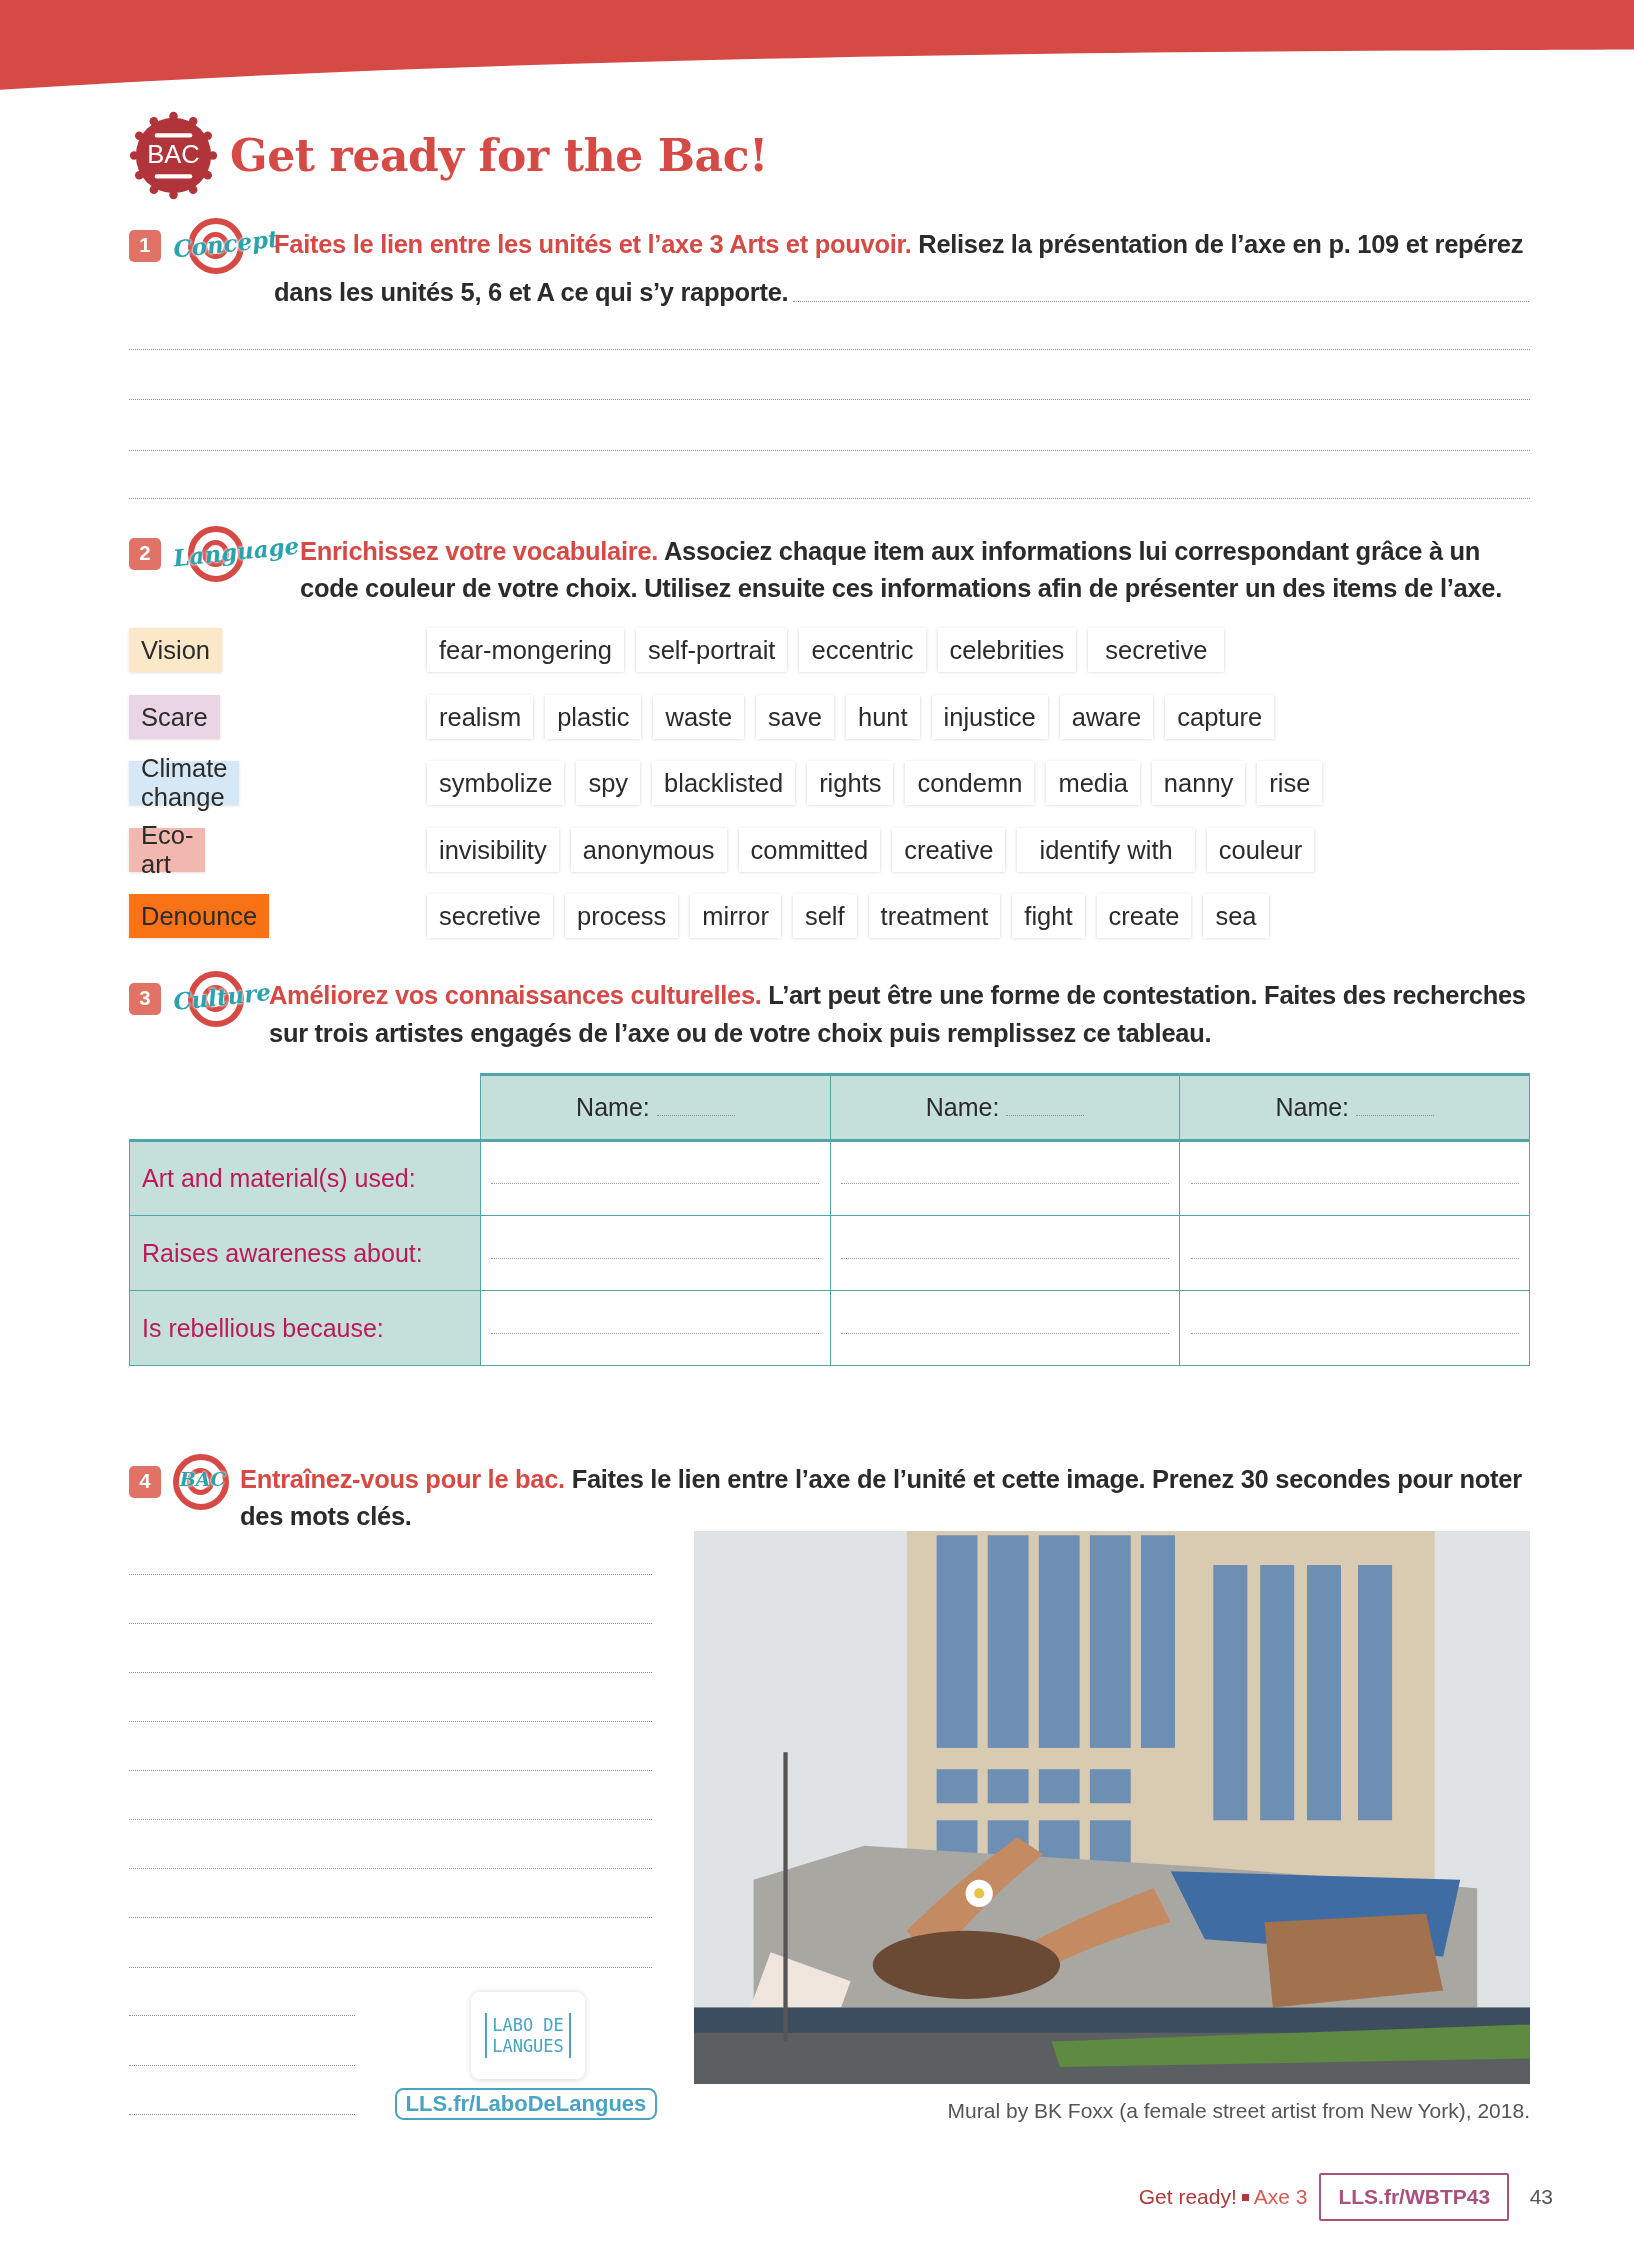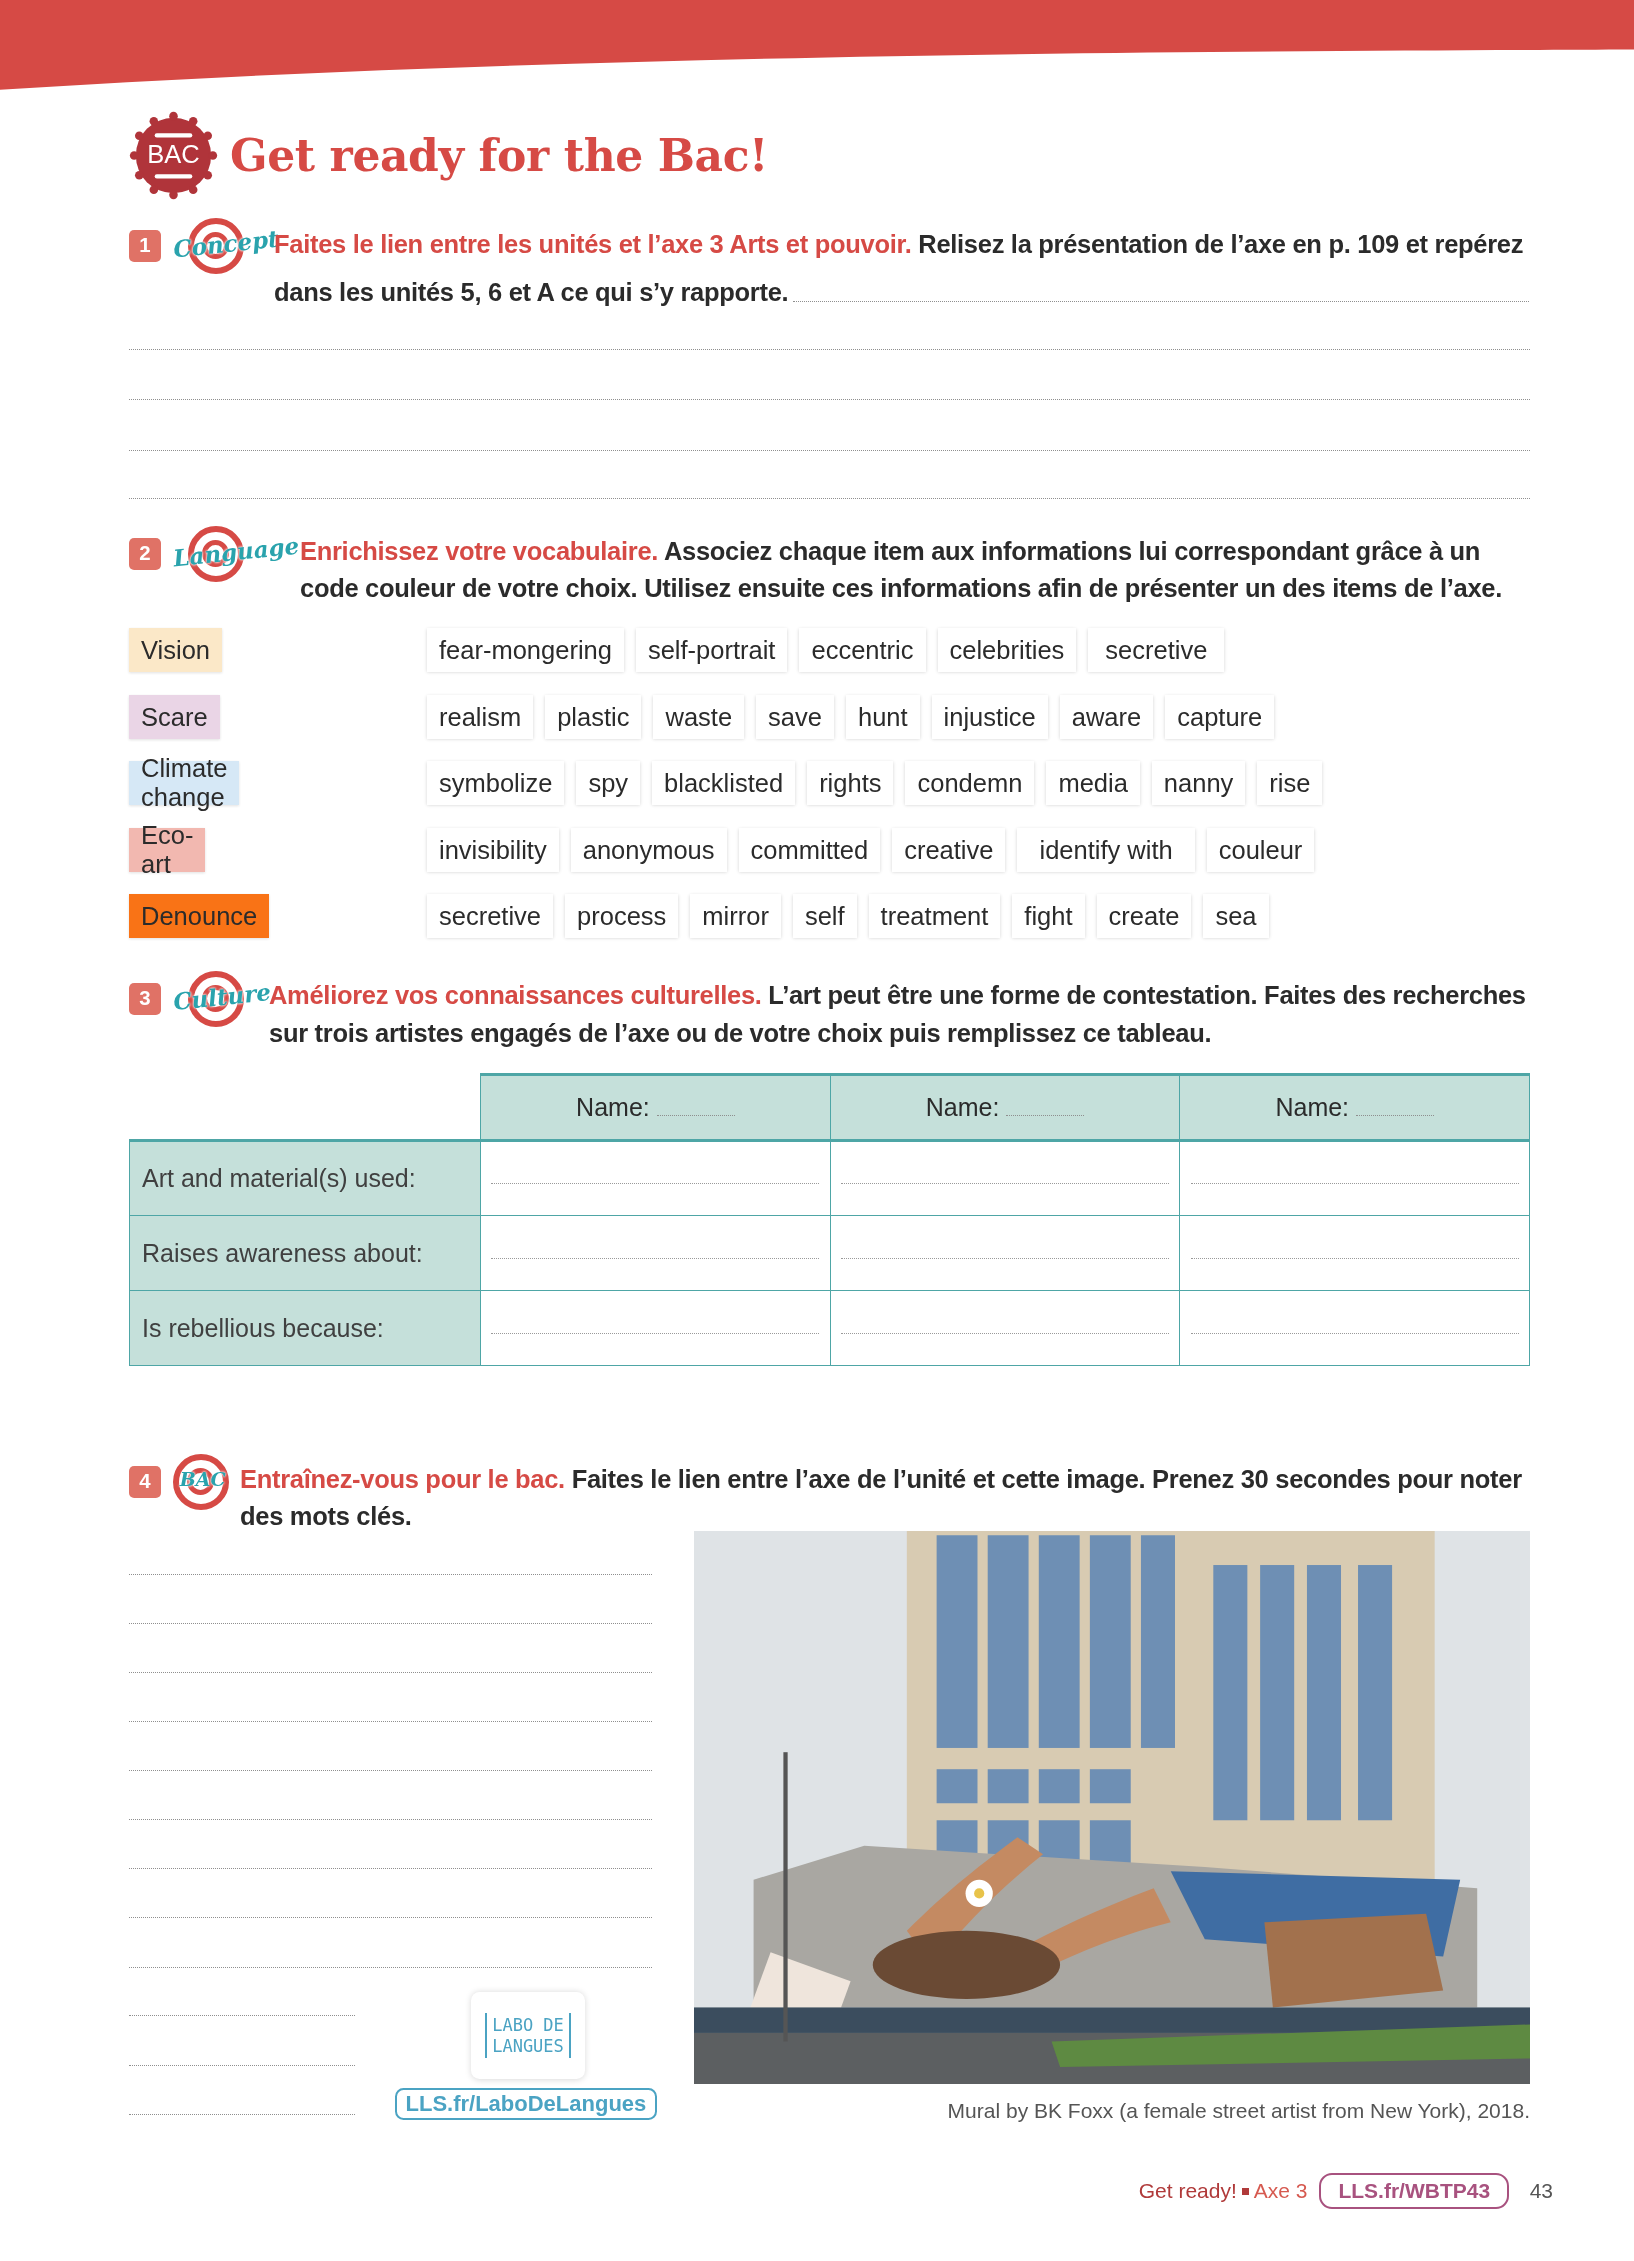--- a/index.html
+++ b/index.html
@@ -26,37 +26,37 @@
 
   .s2-row { position: absolute; left: 129px; height: 44px; display: flex; align-items: center; }
   .s2-label { position: absolute; left: 0; top: 0; height: 44px; padding: 0 12px; font-size: 25.5px; display: flex; align-items: center; color: #2b2b2b; box-shadow: 0 0.9px 2.6px rgba(0,0,0,0.12); }
   .chips { position: absolute; left: 298px; top: 0; display: flex; gap: 12px; }
   .chip { height: 44px; padding: 0 12px; font-size: 25.5px; background: #fff; display: flex; align-items: center; color: #2b2b2b; box-shadow: 0 0.9px 3.4px rgba(0,0,0,0.18); white-space: nowrap; }
 
   table.culture { position: absolute; left: 129px; top: 1073px; width: 1401px; border-collapse: collapse; font-size: 25px; }
   table.culture td, table.culture th { border: 1.7px solid #4ea6a6; }
   table.culture th { background: #c5e0da; height: 66px; font-weight: normal; color: #2b2b2b; border-top: 3.4px solid #4ea6a6; border-bottom: 3.4px solid #4ea6a6; }
   table.culture th.empty { background: #fff; border: none; border-bottom: 3.4px solid #4ea6a6; }
-  table.culture td.rowhead { background: #c5e0da; width: 351px; padding: 0 12px; height: 75px; line-height: 37px; color: #404040; }
+  table.culture td.rowhead { background: #c5e0da; width: 351px; padding: 0 12px; height: 75px; line-height: 37px; color: #be185d; }
   table.culture td.cell { background: #fff; padding: 0 10.2px; vertical-align: middle; }
   .cell-line { border-bottom: 1.7px dotted #9a9a9a; height: 0; margin-top: 10.2px; }
   .name-dots { display: inline-block; width: 78px; border-bottom: 1.7px dotted #8f8f8f; margin-left: 6.8px; vertical-align: baseline; }
 
   .mural { position: absolute; left: 694px; top: 1531px; width: 836px; height: 553px; overflow: hidden; background: #d9dde0; }
   .caption { position: absolute; right: 105px; top: 2099px; font-size: 21px; color: #555; }
 
   .labo-logo { position: absolute; left: 471px; top: 1992px; width: 114px; height: 87px; background: #fff; border-radius: 8.5px; box-shadow: 0 0.9px 6.8px rgba(0,0,0,0.15); display: flex; align-items: center; justify-content: center; }
   .labo-inner { border-left: 2.6px solid #4ba3c3; border-right: 2.6px solid #4ba3c3; padding: 1.7px 5.1px; color: #4ba3c3; font-family: "DejaVu Sans Mono", monospace; font-size: 17px; line-height: 20.4px; text-align: center; }
   .labo-link { position: absolute; left: 395px; top: 2088px; height: 32px; padding: 0 8.5px; border: 2.6px solid #4ba3c3; border-radius: 8.5px; color: #4ba3c3; font-weight: bold; font-size: 22px; display: flex; align-items: center; }
 
   .footer { position: absolute; right: 82px; top: 2173px; display: flex; align-items: center; gap: 12px; font-size: 21px; }
   .footer .crumb { color: #b03a3a; }
   .footer .sep { display: inline-block; width: 6.8px; height: 6.8px; background: #b03a3a; margin: 0 5.1px 3.4px; }
   .footer .axe { color: #d65a50; }
-  .footer .wb-link { border: 2.6px solid #a8527f; border-radius: 13px; color: #a8527f; font-weight: bold; padding: 4px 17px; text-align: right; }
+  .footer .wb-link { border: 2.6px solid #a8527f; border-radius: 2px; color: #a8527f; font-weight: bold; padding: 10px 17px; text-align: right; }
   .footer .page-num { color: #555; margin-left: 8.5px; }
 </style>
 </head>
 <body>
 
 <svg class="banner" viewBox="0 0 1920 110" preserveAspectRatio="none">
   <path d="M0 0 H1920 V58 C1500 60 700 60 0 105 Z" fill="#d64a45"></path>
 </svg>
 
 <div class="title-wrap">

